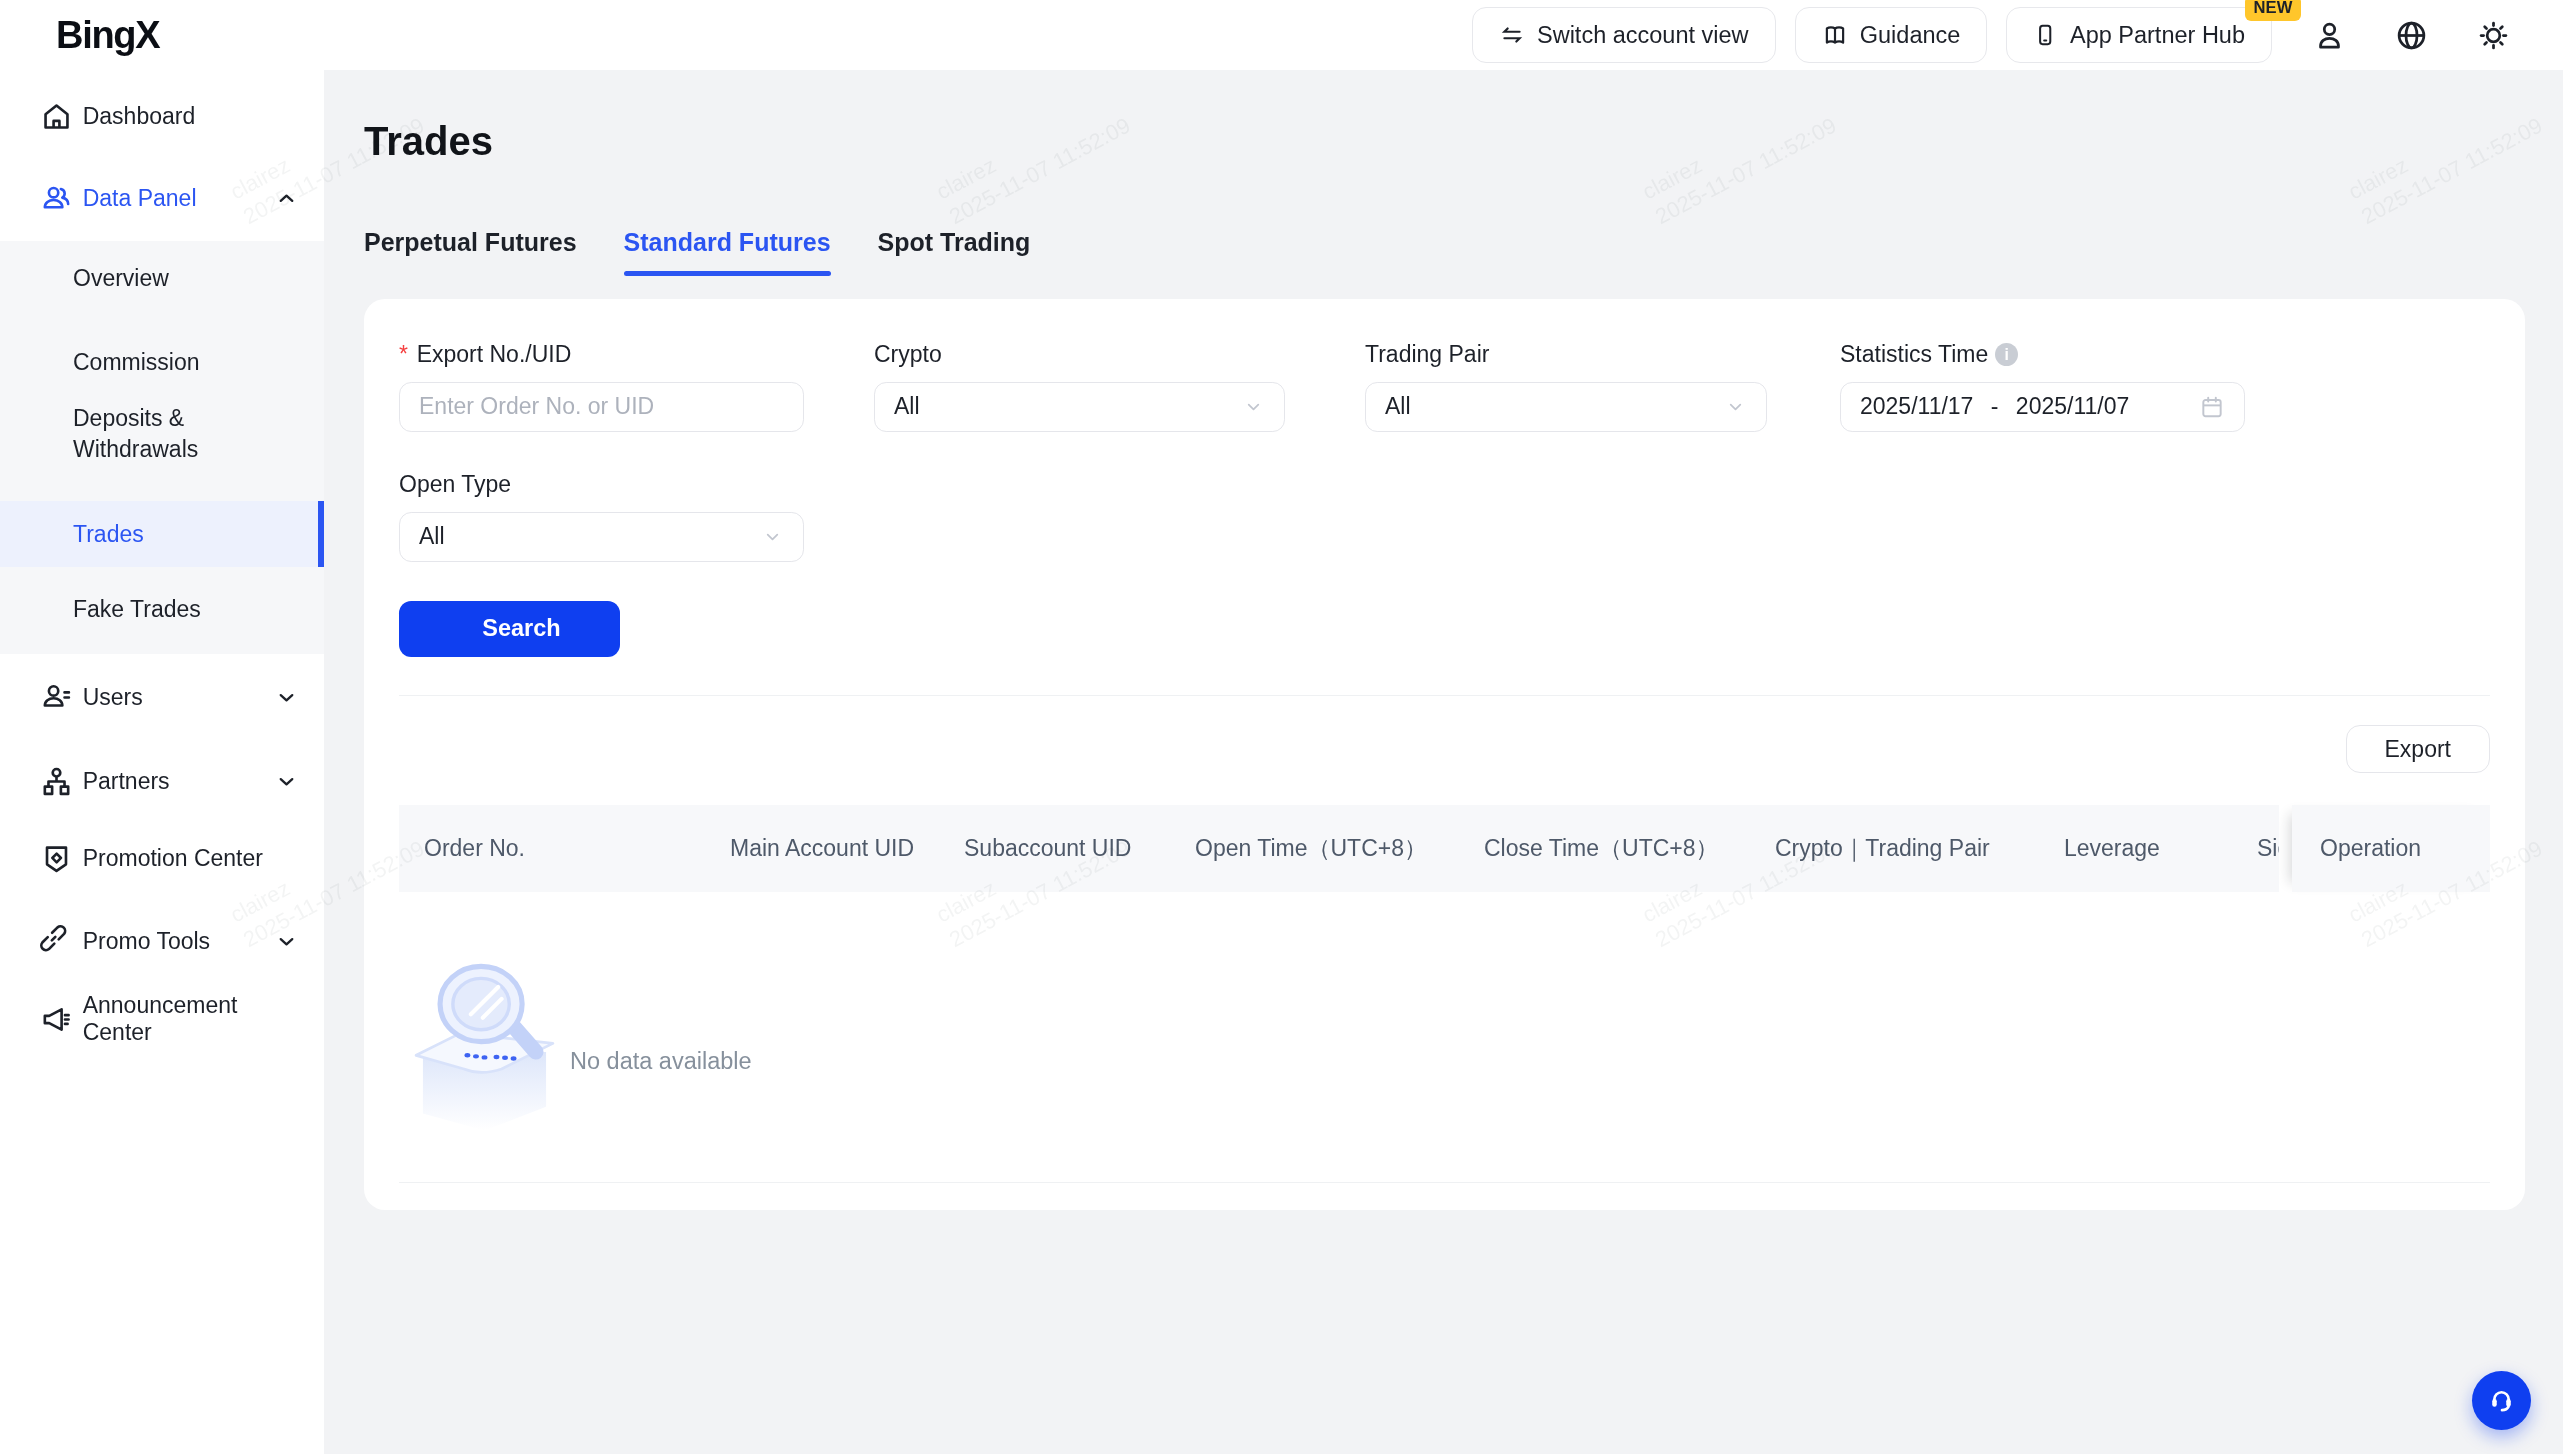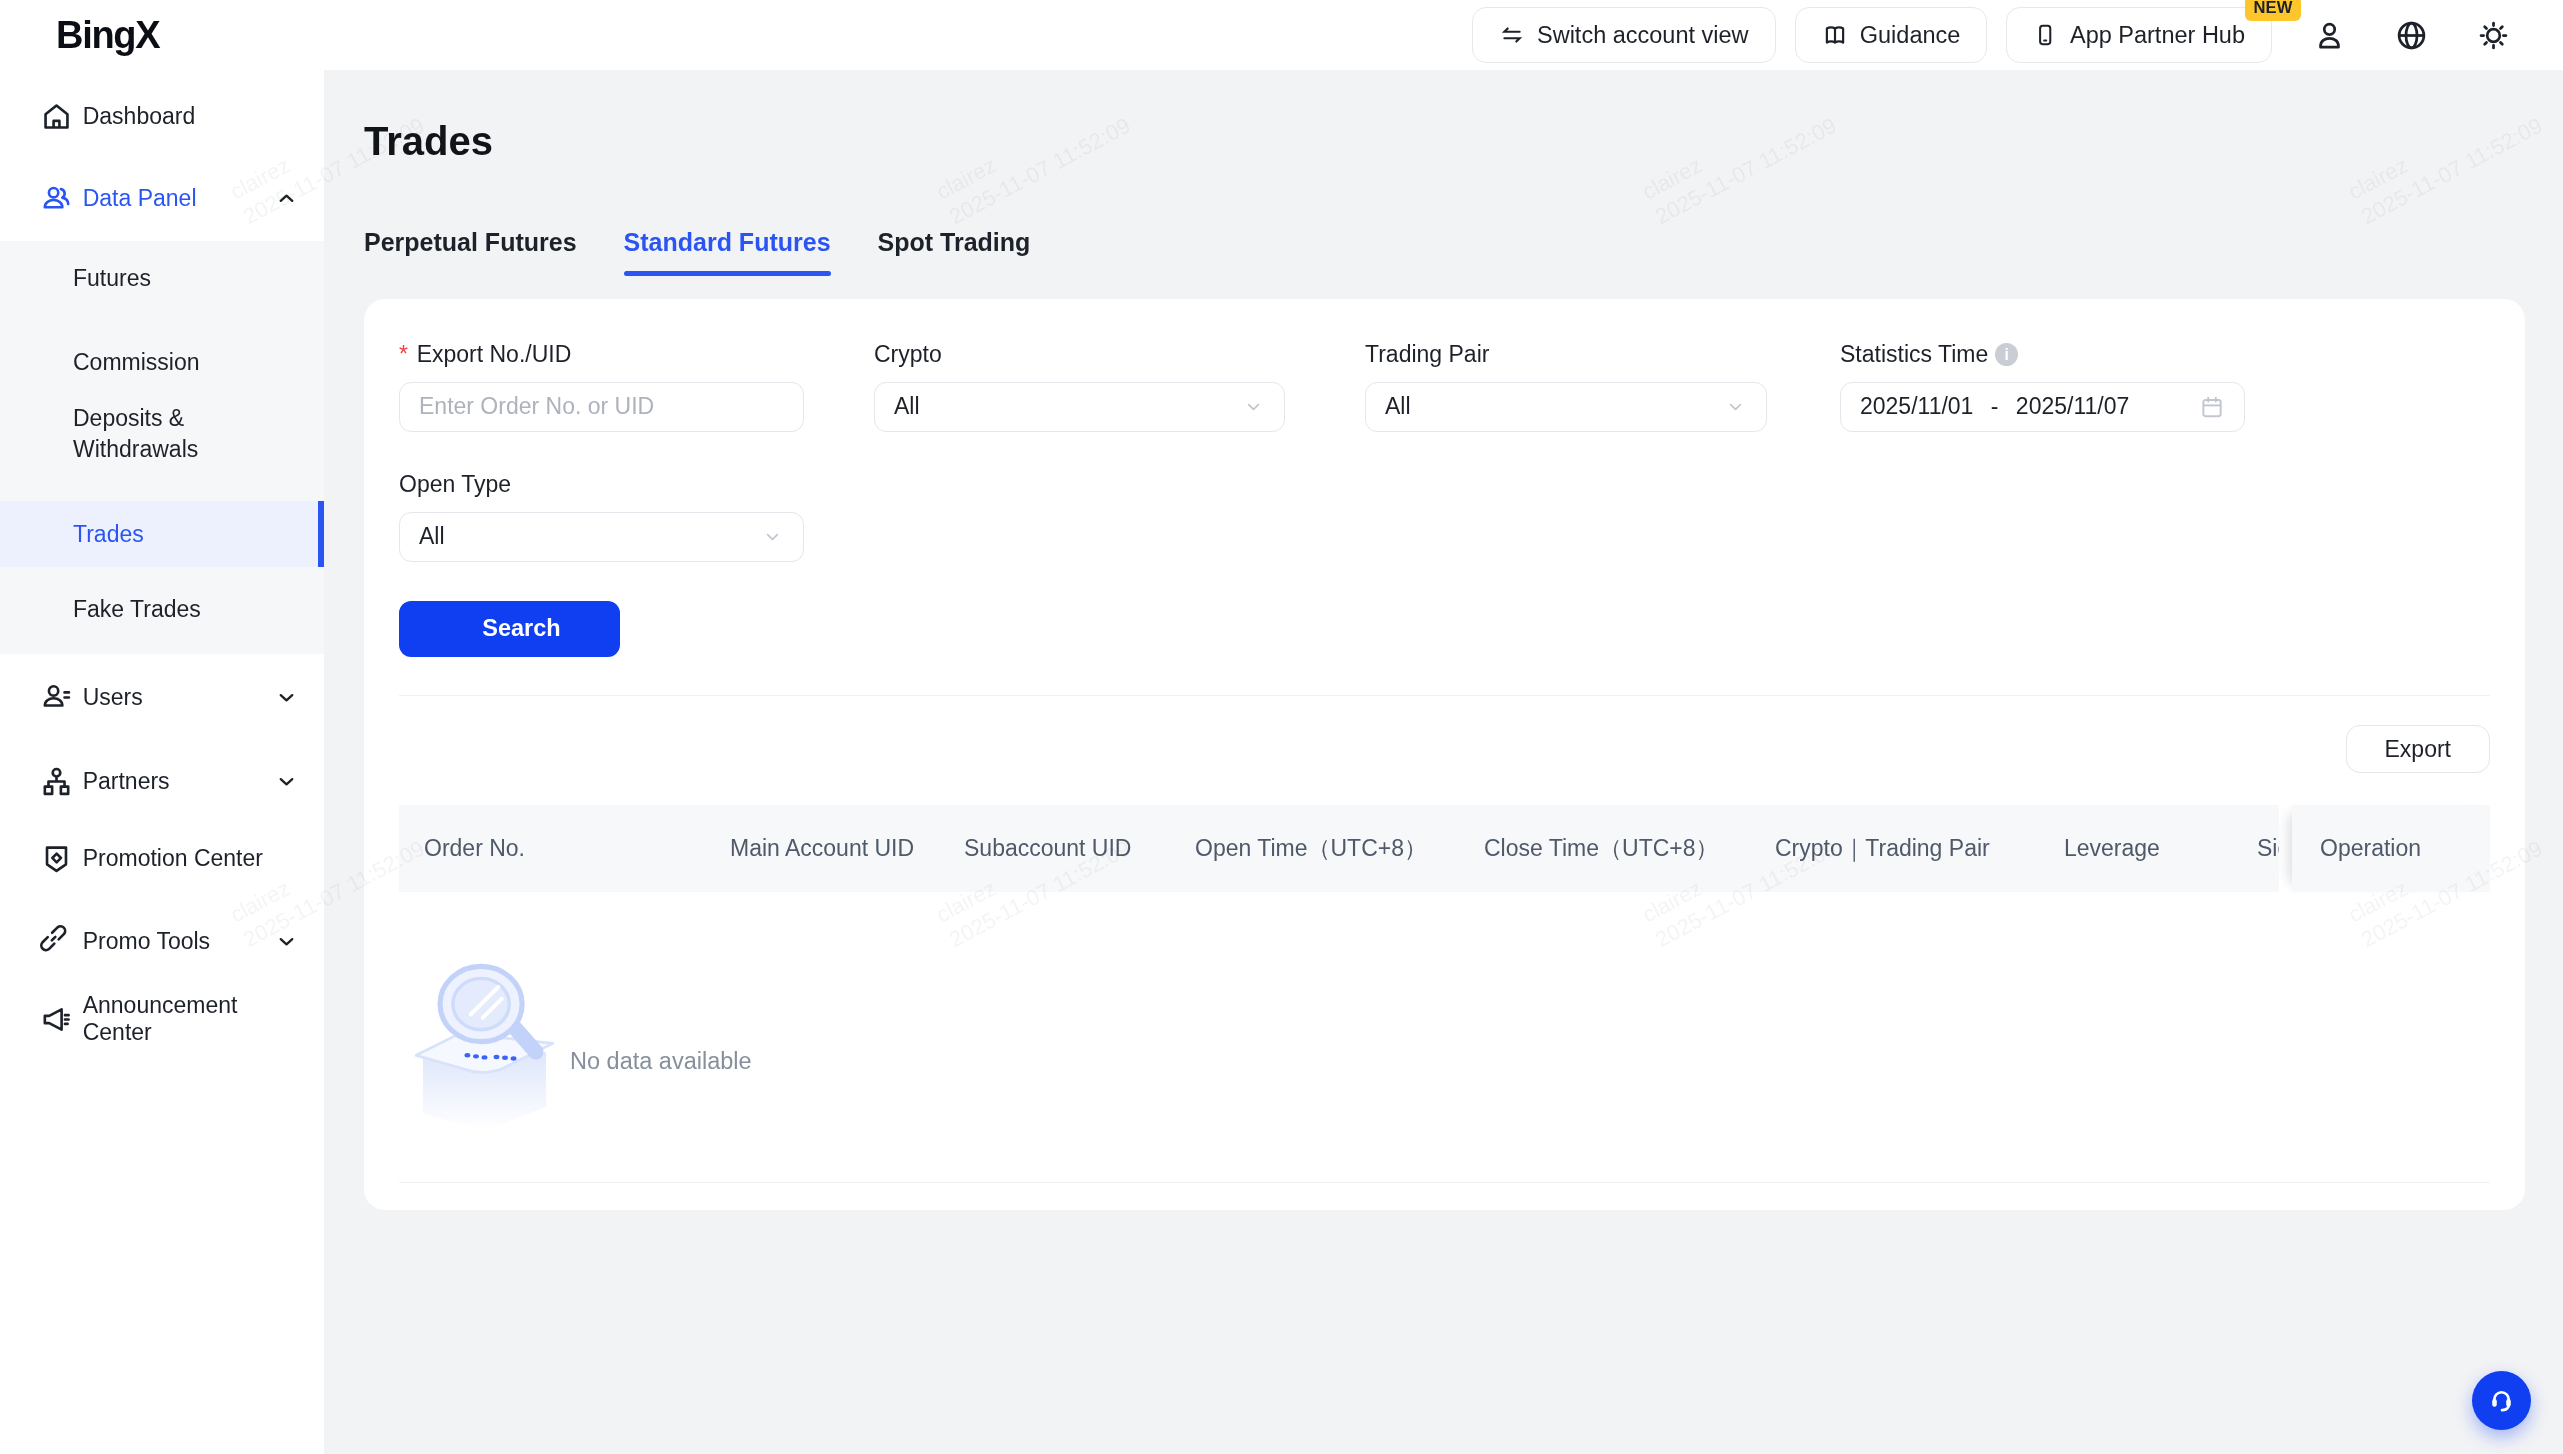--- a/index.html
+++ b/index.html
@@ -182,21 +182,21 @@
     <span class="lbl">Data Panel</span>
     <span class="chev">
       <svg width="23" height="23" viewBox="0 0 24 24" fill="none" stroke="#1D2129" stroke-width="2.4" stroke-linecap="round" stroke-linejoin="round">
           <polyline points="6,14.5 12,9 18,14.5"></polyline>
         </svg>
     </span>
   </div>
 
   <div class="submenu">
     <div class="sub-item">
-        <span>Futures</span>
+        <span>Overview</span>
       </div>
     <div class="sub-item m34">
         <span>Commission</span>
       </div>
     <div class="sub-item tall">
       <span>Deposits &amp;</span>
       <span>Withdrawals</span>
     </div>
     <div class="sub-item active">
         <span>Trades</span>
@@ -320,21 +320,21 @@
               </svg>
           </span>
         </div>
       </div>
       <div class="field f4">
         <div class="f-label">
           <span>Statistics Time</span>
           <span style="width:23px;height:23px;border-radius:50%;background:#C9CDD4;color:#fff;font-size:15.7px;font-weight:700;display:flex;align-items:center;justify-content:center;font-style:normal;">i</span>
         </div>
         <div class="control daterange">
-          <span>2025/11/01</span>
+          <span>2025/11/17</span>
           <span class="sep">-</span>
           <span>2025/11/07</span>
           <span class="cal">
             <svg width="26" height="26" viewBox="0 0 24 24" fill="none" stroke="#C2C6CF" stroke-width="1.8" stroke-linejoin="round">
                 <rect x="4" y="5.5" width="16" height="15" rx="2"></rect>
                 <path d="M4 10.5 H20"></path>
                 <path d="M8.5 3.5 V7 M15.5 3.5 V7" stroke-linecap="round"></path>
               </svg>
           </span>
         </div>

